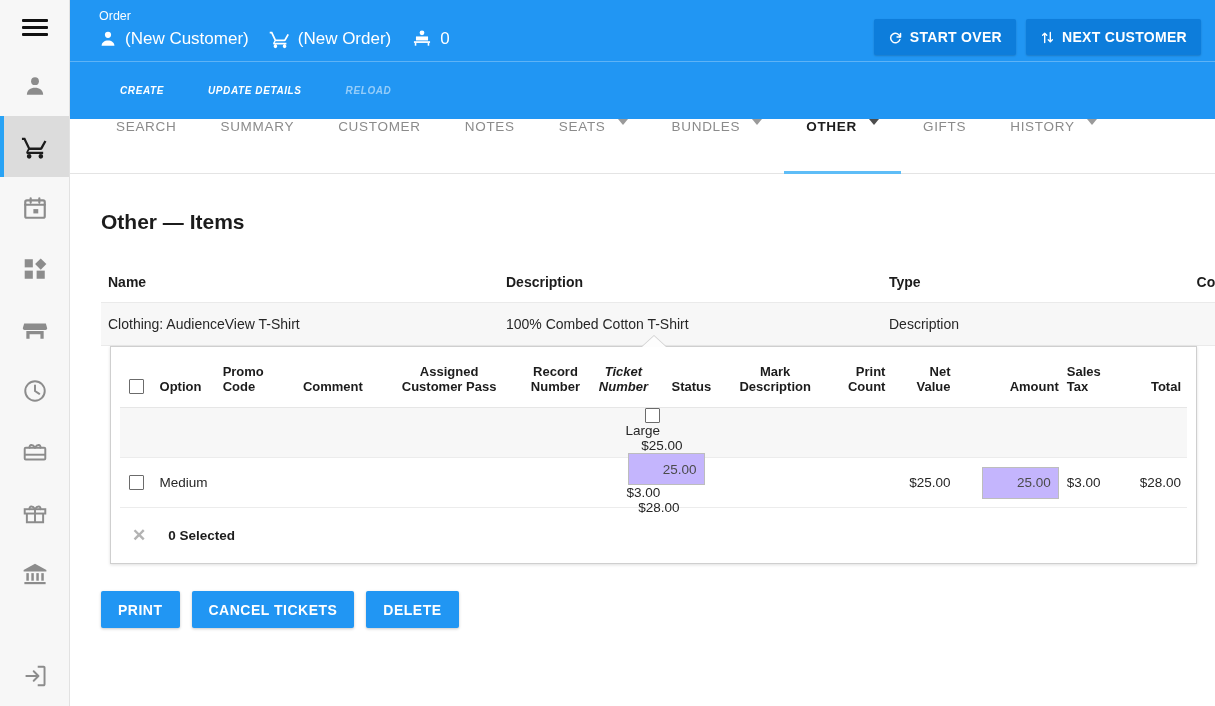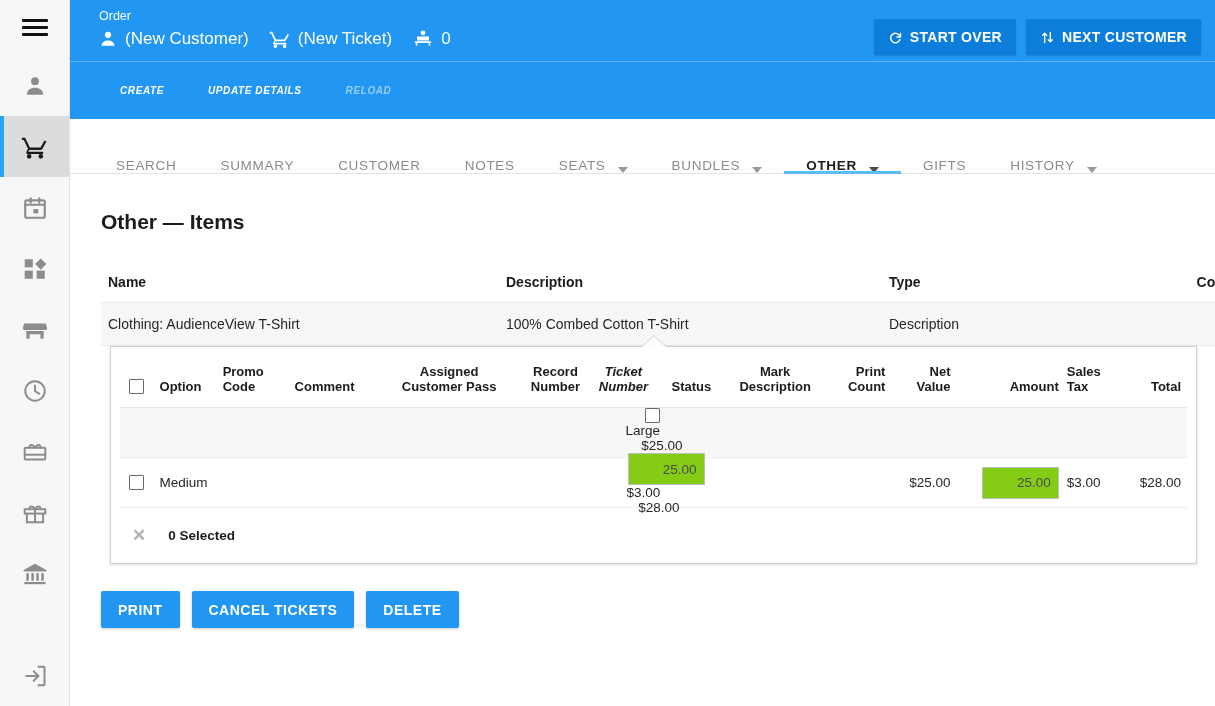--- a/index.html
+++ b/index.html
@@ -99,21 +99,21 @@
 
   
   .tabsbar {
     height: 55px;
     background: #fff;
     border-bottom: 1px solid #e4e4e4;
     display: flex; align-items: stretch;
     padding-left: 24px;
   }
   .tab {
-    display: flex; align-items: flex-end; gap: 12px;
+    display: flex; align-items: flex-start; gap: 12px;
     padding: 0 22px;
     font-size: 13.5px; letter-spacing: .7px;
     color: #8b8b8b; text-transform: uppercase;
     cursor: pointer; position: relative;
     font-weight: normal;
   }
   .tab.active { color: #1d1d1d; font-weight: bold; }
   .tab.active::after {
     content: ""; position: absolute; left: 0; right: 0; bottom: -1px;
     height: 3px; background: #5ebdf7;
@@ -184,36 +184,36 @@
   .inner-row.alt { background: #f7f7f7; flex-direction: column; }
 
   .ck { width: 36px; display:flex; align-items:center; justify-content:flex-start; padding-left: 9px;}
   .ckbox {
     width: 15px; height: 15px; border: 1px solid #6b6b6b; background: #fff;
     display: inline-block; cursor: pointer; border-radius: 1px;
   }
   .col { padding: 0 4px; }
   .col-option      { width: 64px; }
   .col-promo       { width: 73px; }
-  .col-comment     { width: 86px; text-align: left; }
+  .col-comment     { width: 86px; text-align: center; }
   .col-assigned    { width: 150px; text-align: center; }
   .col-record      { width: 66px; text-align: center; }
   .col-ticket      { width: 72px; text-align: center; font-style: italic; }
   .col-status      { width: 66px; text-align: center; }
   .col-mark        { width: 104px; text-align: center; }
   .col-print       { width: 64px; text-align: right; }
   .col-net         { width: 66px; text-align: right; }
   .col-amount      { width: 110px; text-align: right; }
   .col-tax         { width: 62px; text-align: left; }
   .col-total       { width: 64px; text-align: right; padding-right: 6px; }
   .hdr2 { display: block; }
 
   .amount-box {
     width: 77px; height: 32px;
-    border: 1px solid #bdbdbd; background: #84cc16;
+    border: 1px solid #bdbdbd; background: #c4b5fd;
     display: inline-flex; align-items: center; justify-content: flex-end;
     padding-right: 7px; font-size: 13.5px; color: #4b4b4b;
     margin-left: auto; cursor: text;
   }
   .amount-cell { display:flex; justify-content:flex-end; }
 
   .inner-foot {
     display: flex; align-items: center; gap: 22px;
     height: 55px; padding-left: 12px;
     font-size: 13.5px; font-weight: bold; color: #1c1c1c;
@@ -358,21 +358,21 @@
                 </svg>
             </span>
             <span>(New Customer)</span>
           </span>
           <span class="chip">
             <span>
               <svg width="22" height="22" viewBox="0 0 24 24" fill="#ffffff">
                   <path d="M7 18a2 2 0 1 0 0 4 2 2 0 0 0 0-4zm10 0a2 2 0 1 0 0 4 2 2 0 0 0 0-4zM7.2 14.5h9.5c.75 0 1.4-.4 1.73-1.03l3.37-6.1-1.7-.95-3.4 6.08H7.6L3.6 4H.8v2h1.6l3.6 7.6-1.35 2.45c-.5.9.16 2.05 1.2 2.05H19v-2H6.2z"></path>
                 </svg>
             </span>
-            <span>(New Ticket)</span>
+            <span>(New Order)</span>
           </span>
           <span class="chip">
             <span>
               <svg width="22" height="22" viewBox="0 0 24 24" fill="#ffffff">
                   <circle cx="12" cy="5.2" r="2.6"></circle>
                   <path d="M5.4 9.2h13.2v4.4H5.4z"></path>
                   <rect x="3.2" y="14.4" width="17.6" height="1.9"></rect>
                   <rect x="4.1" y="16.3" width="1.7" height="3"></rect>
                   <rect x="18.2" y="16.3" width="1.7" height="3"></rect>
                 </svg>

